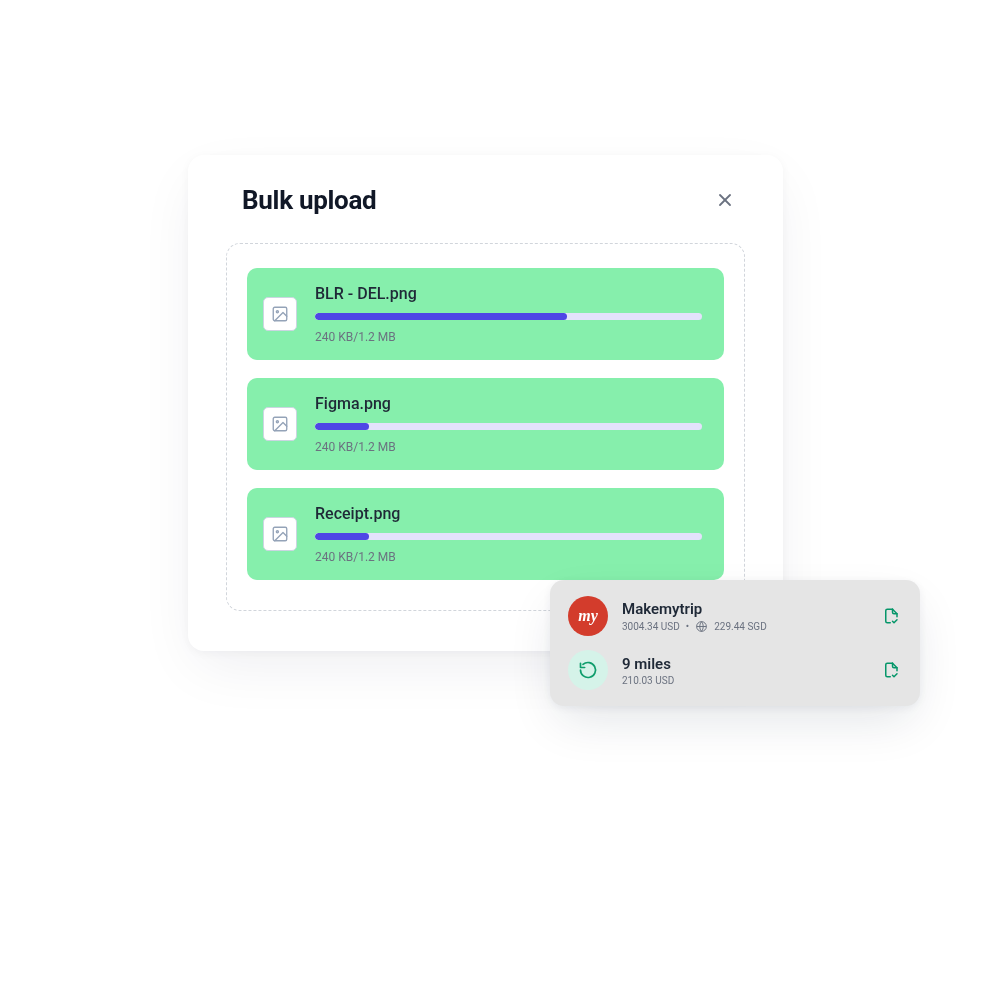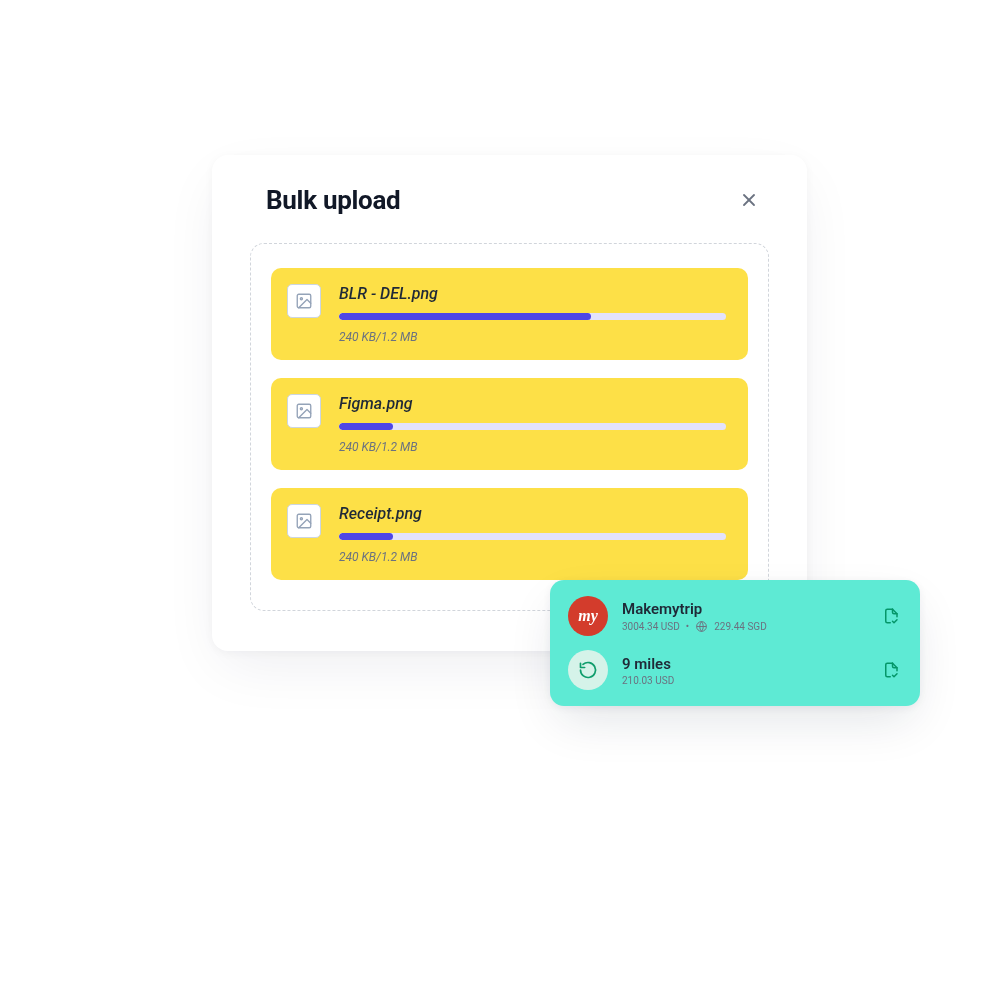--- a/index.html
+++ b/index.html
@@ -14,21 +14,21 @@
   
   .bg-arcs {
     position: absolute;
     inset: 0;
     z-index: 0;
     pointer-events: none;
   }
 
   .card {
     position: absolute;
-    left: 212px;
+    left: 188px;
     top: 155px;
     width: 595px;
     background: #ffffff;
     border-radius: 16px;
     box-shadow: 0 20px 60px -10px rgba(20, 30, 60, 0.08), 0 2px 10px rgba(20,30,60,0.04);
     padding: 30px 38px 40px 38px;
     z-index: 1;
   }
 
   .card-header {
@@ -57,26 +57,26 @@
   .upload-zone {
     border: 1.5px dashed #d1d5db;
     border-radius: 14px;
     padding: 24px 20px 30px 20px;
     display: flex;
     flex-direction: column;
     gap: 18px;
   }
 
   .file-row {
-    background: #fde047;
+    background: #86efac;
     border-radius: 10px;
     padding: 16px 22px 16px 16px;
     display: flex;
+    align-items: center;
     gap: 18px;
-    font-style: italic;
   }
 
   .thumb {
     width: 34px;
     height: 34px;
     border: 1px solid #cbd5e1;
     border-radius: 5px;
     display: flex;
     align-items: center;
     justify-content: center;
@@ -113,21 +113,21 @@
     font-size: 12px;
     color: #6b7280;
   }
 
   
   .tx-card {
     position: absolute;
     left: 550px;
     top: 580px;
     width: 370px;
-    background: #5eead4;
+    background: #e5e5e5;
     border-radius: 14px;
     box-shadow: 0 20px 50px -8px rgba(20,30,60,0.12), 0 2px 8px rgba(20,30,60,0.06);
     padding: 16px 18px;
     z-index: 2;
     display: flex;
     flex-direction: column;
     gap: 14px;
   }
 
   .tx-row {

